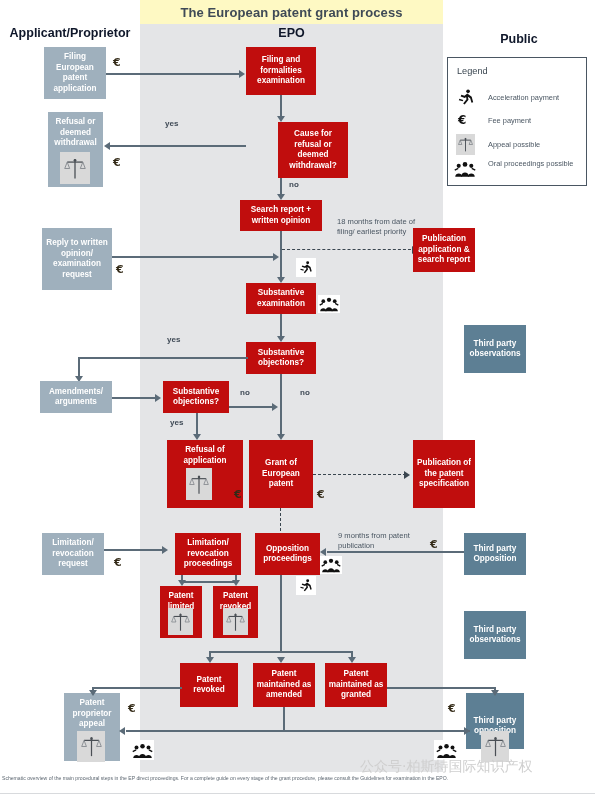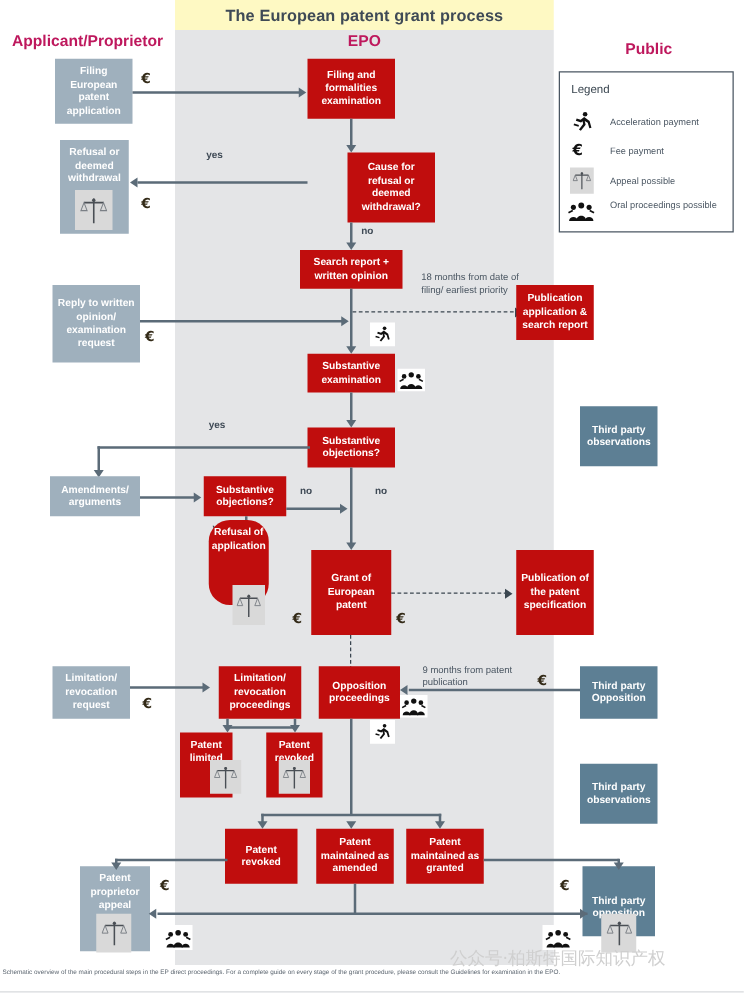--- a/index.html
+++ b/index.html
@@ -22,21 +22,21 @@
     position:absolute; left:140px; top:0; width:303px; height:24px;
     background:#fef9c3;
     display:flex; align-items:center; justify-content:center;
   }
   .title-bar span {
     font-size:13px; font-weight:bold; color:#3f4a56; letter-spacing:.1px;
   }
 
   
   .col-head {
-    position:absolute; font-size:12.5px; font-weight:bold; color:#be185d;
+    position:absolute; font-size:12.5px; font-weight:bold; color:#0f172a;
     text-align:center;
   }
   #head-applicant { left:0px;   top:26px; width:140px; }
   #head-epo       { left:140px; top:26px; width:303px; }
   #head-public    { left:443px; top:32px; width:152px; }
 
   
   .box {
     position:absolute;
     display:flex; align-items:center; justify-content:center;
@@ -287,21 +287,21 @@
   <div class="arrow right" style="left:155px;top:393.6px;"></div>
 
   <div class="ln h" style="left:229px;top:406px;width:45px;"></div>
   <div class="arrow right" style="left:272px;top:402.6px;"></div>
   <div class="note bold" style="left:240px;top:388px;">no</div>
 
   <div class="ln v" style="left:196px;top:413px;height:23px;"></div>
   <div class="arrow down" style="left:193px;top:434px;"></div>
   <div class="note bold" style="left:170px;top:418px;">yes</div>
 
-  <div class="box red topalign" style="left:167px;top:416px;width:48px;height:68px;border-radius:17px;">
+  <div class="box red topalign" style="left:167px;top:440px;width:76px;height:68px;">
     <span class="lbl">Refusal of application</span>
   </div>
   <div class="appeal-icon" style="position:absolute;left:186px;top:468px;width:26px;height:32px;">
     <svg width="20" height="25" viewBox="0 0 24 26">
       <line x1="12" y1="2.5" x2="12" y2="24" stroke="#4a4f55" stroke-width="1.4"></line>
       <line x1="3.5" y1="6" x2="20.5" y2="6" stroke="#4a4f55" stroke-width="1.4"></line>
       <path d="M3.5 6 L0.8 13 L6.2 13 Z" fill="none" stroke="#7b8086" stroke-width="0.9"></path>
       <path d="M20.5 6 L17.8 13 L23.2 13 Z" fill="none" stroke="#7b8086" stroke-width="0.9"></path>
       <circle cx="12" cy="4" r="1.5" fill="#4a4f55"></circle>
     </svg>
@@ -362,21 +362,21 @@
   <div class="arrow left" style="left:320px;top:547.6px;"></div>
   <div class="note" style="left:338px;top:531px;width:80px;">9 months from patent publication</div>
   <div class="euro" style="left:430px;top:538px;">€</div>
 
   <div class="ln h" style="left:181px;top:581px;width:55px;"></div>
   <div class="ln v" style="left:181px;top:575px;height:7px;"></div>
   <div class="ln v" style="left:235px;top:575px;height:7px;"></div>
   <div class="arrow down" style="left:178px;top:580px;"></div>
   <div class="arrow down" style="left:232px;top:580px;"></div>
 
-  <div class="box red topalign" style="left:144px;top:586px;width:42px;height:52px;">
+  <div class="box red topalign" style="left:160px;top:586px;width:42px;height:52px;">
     <span class="lbl">Patent limited</span>
   </div>
   <div class="appeal-icon" style="position:absolute;left:168px;top:608px;width:25px;height:27px;">
     <svg width="19" height="22" viewBox="0 0 24 26">
       <line x1="12" y1="2.5" x2="12" y2="24" stroke="#4a4f55" stroke-width="1.4"></line>
       <line x1="3.5" y1="6" x2="20.5" y2="6" stroke="#4a4f55" stroke-width="1.4"></line>
       <path d="M3.5 6 L0.8 13 L6.2 13 Z" fill="none" stroke="#7b8086" stroke-width="0.9"></path>
       <path d="M20.5 6 L17.8 13 L23.2 13 Z" fill="none" stroke="#7b8086" stroke-width="0.9"></path>
       <circle cx="12" cy="4" r="1.5" fill="#4a4f55"></circle>
     </svg>

